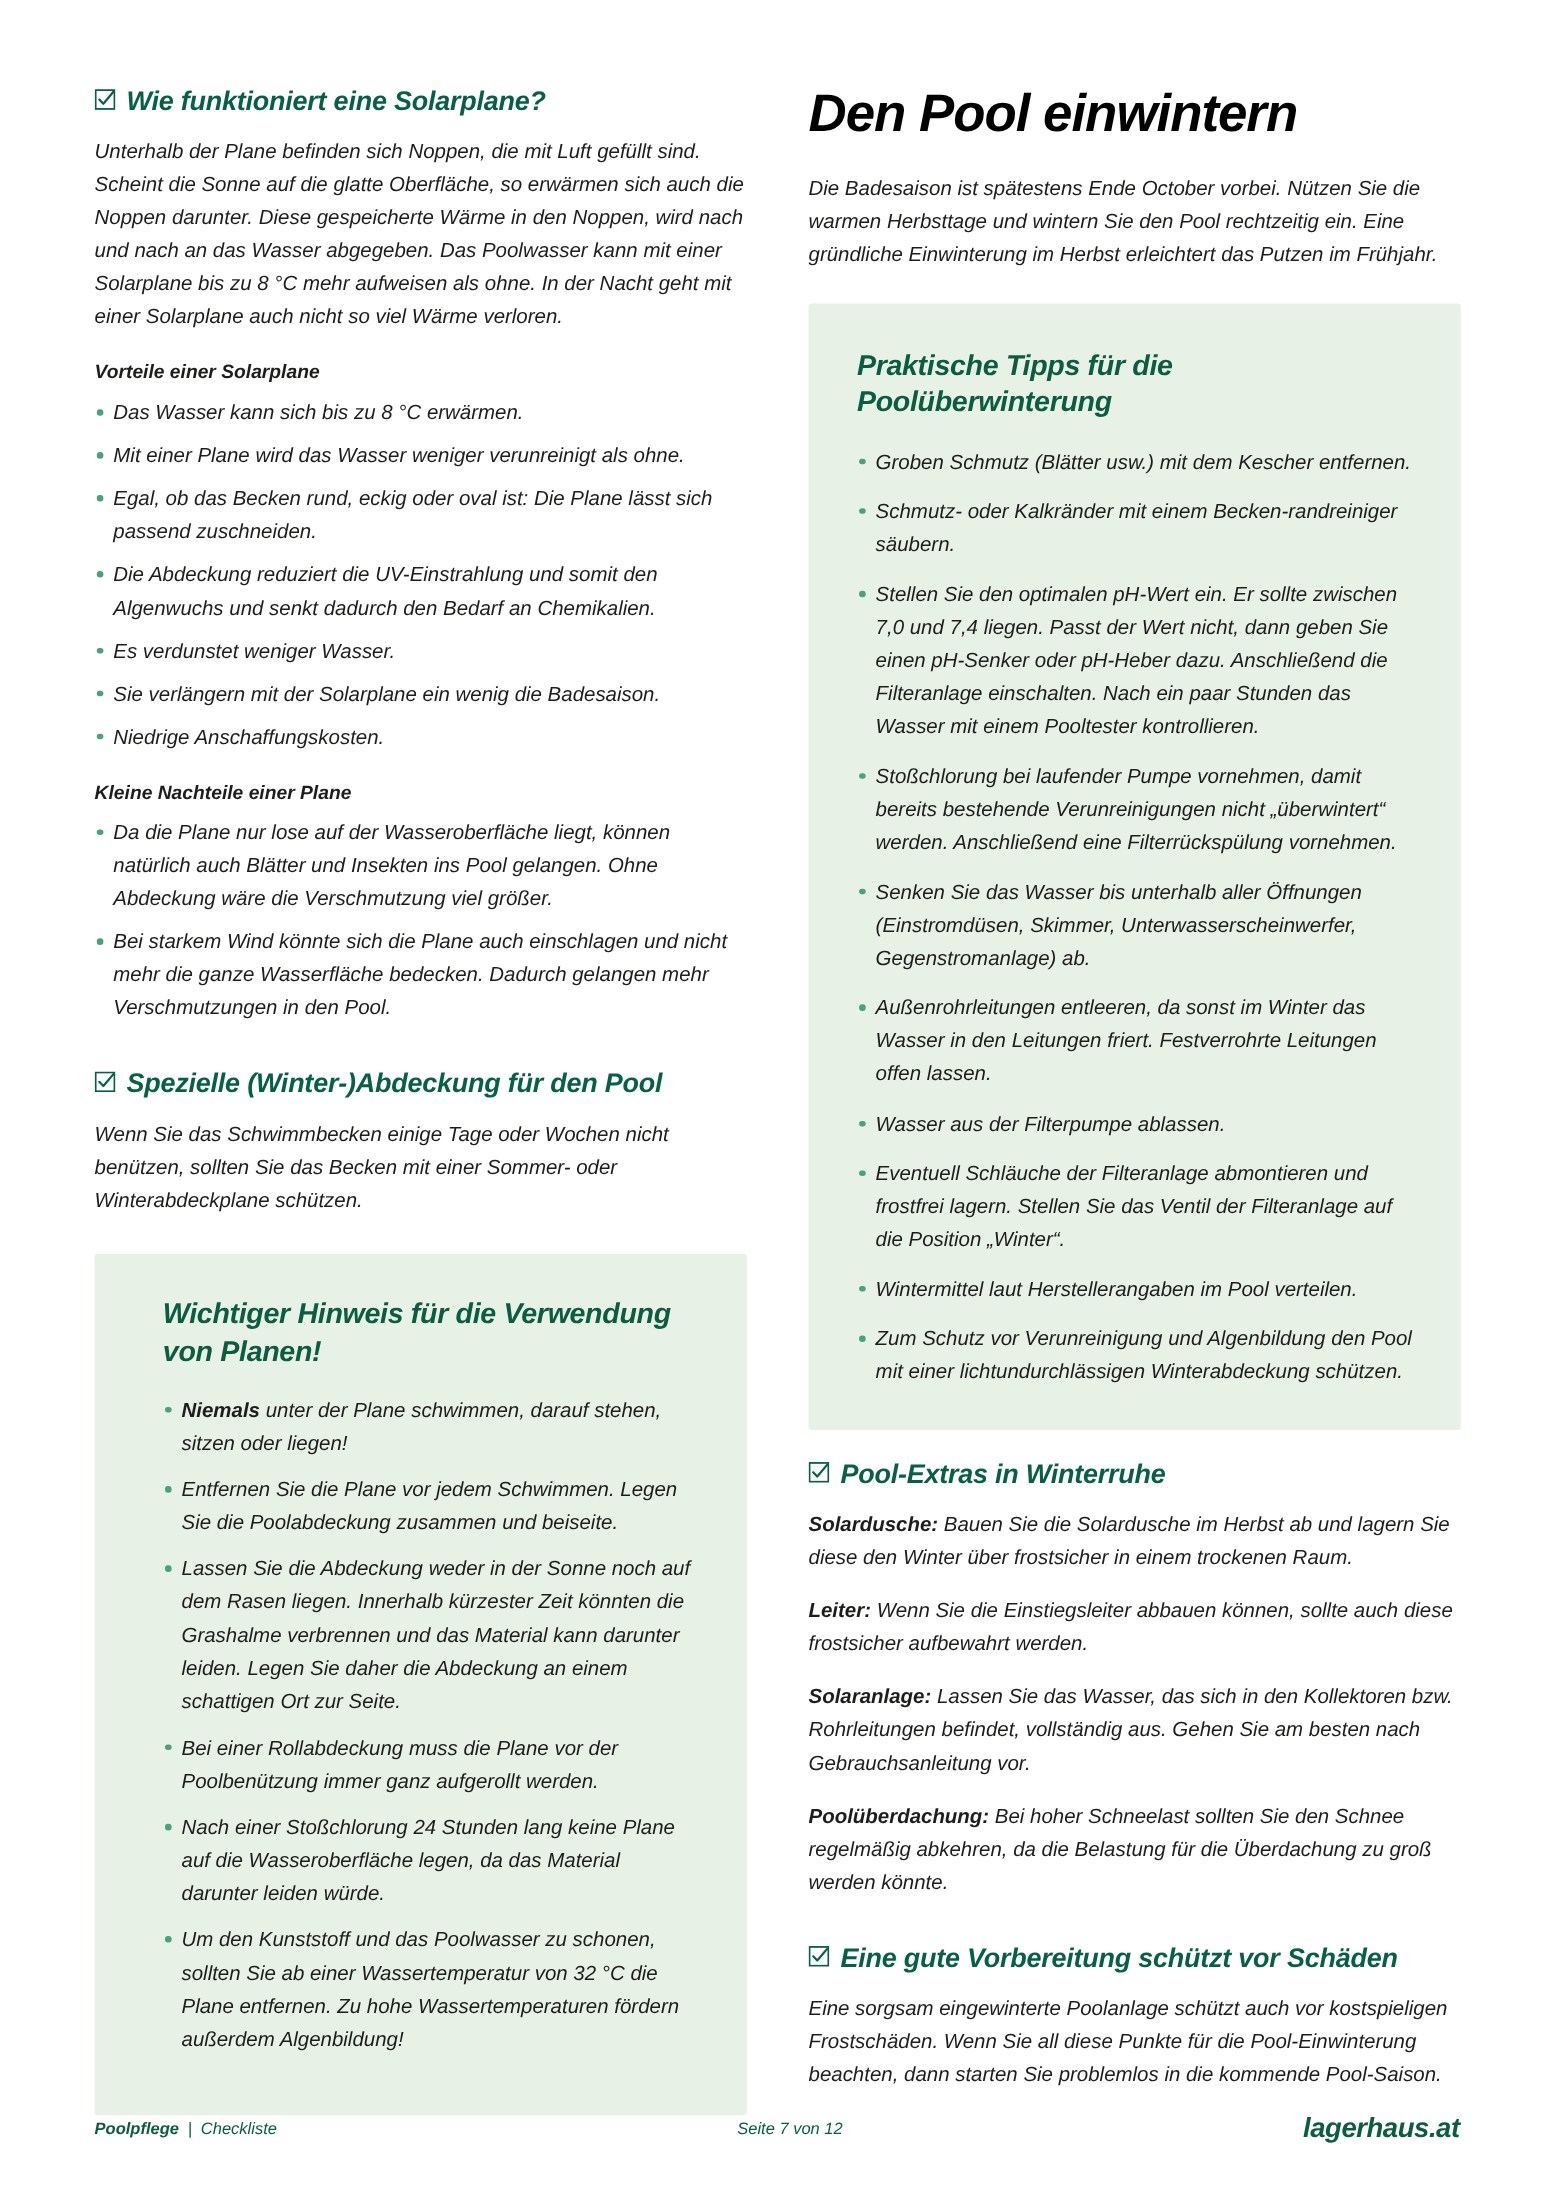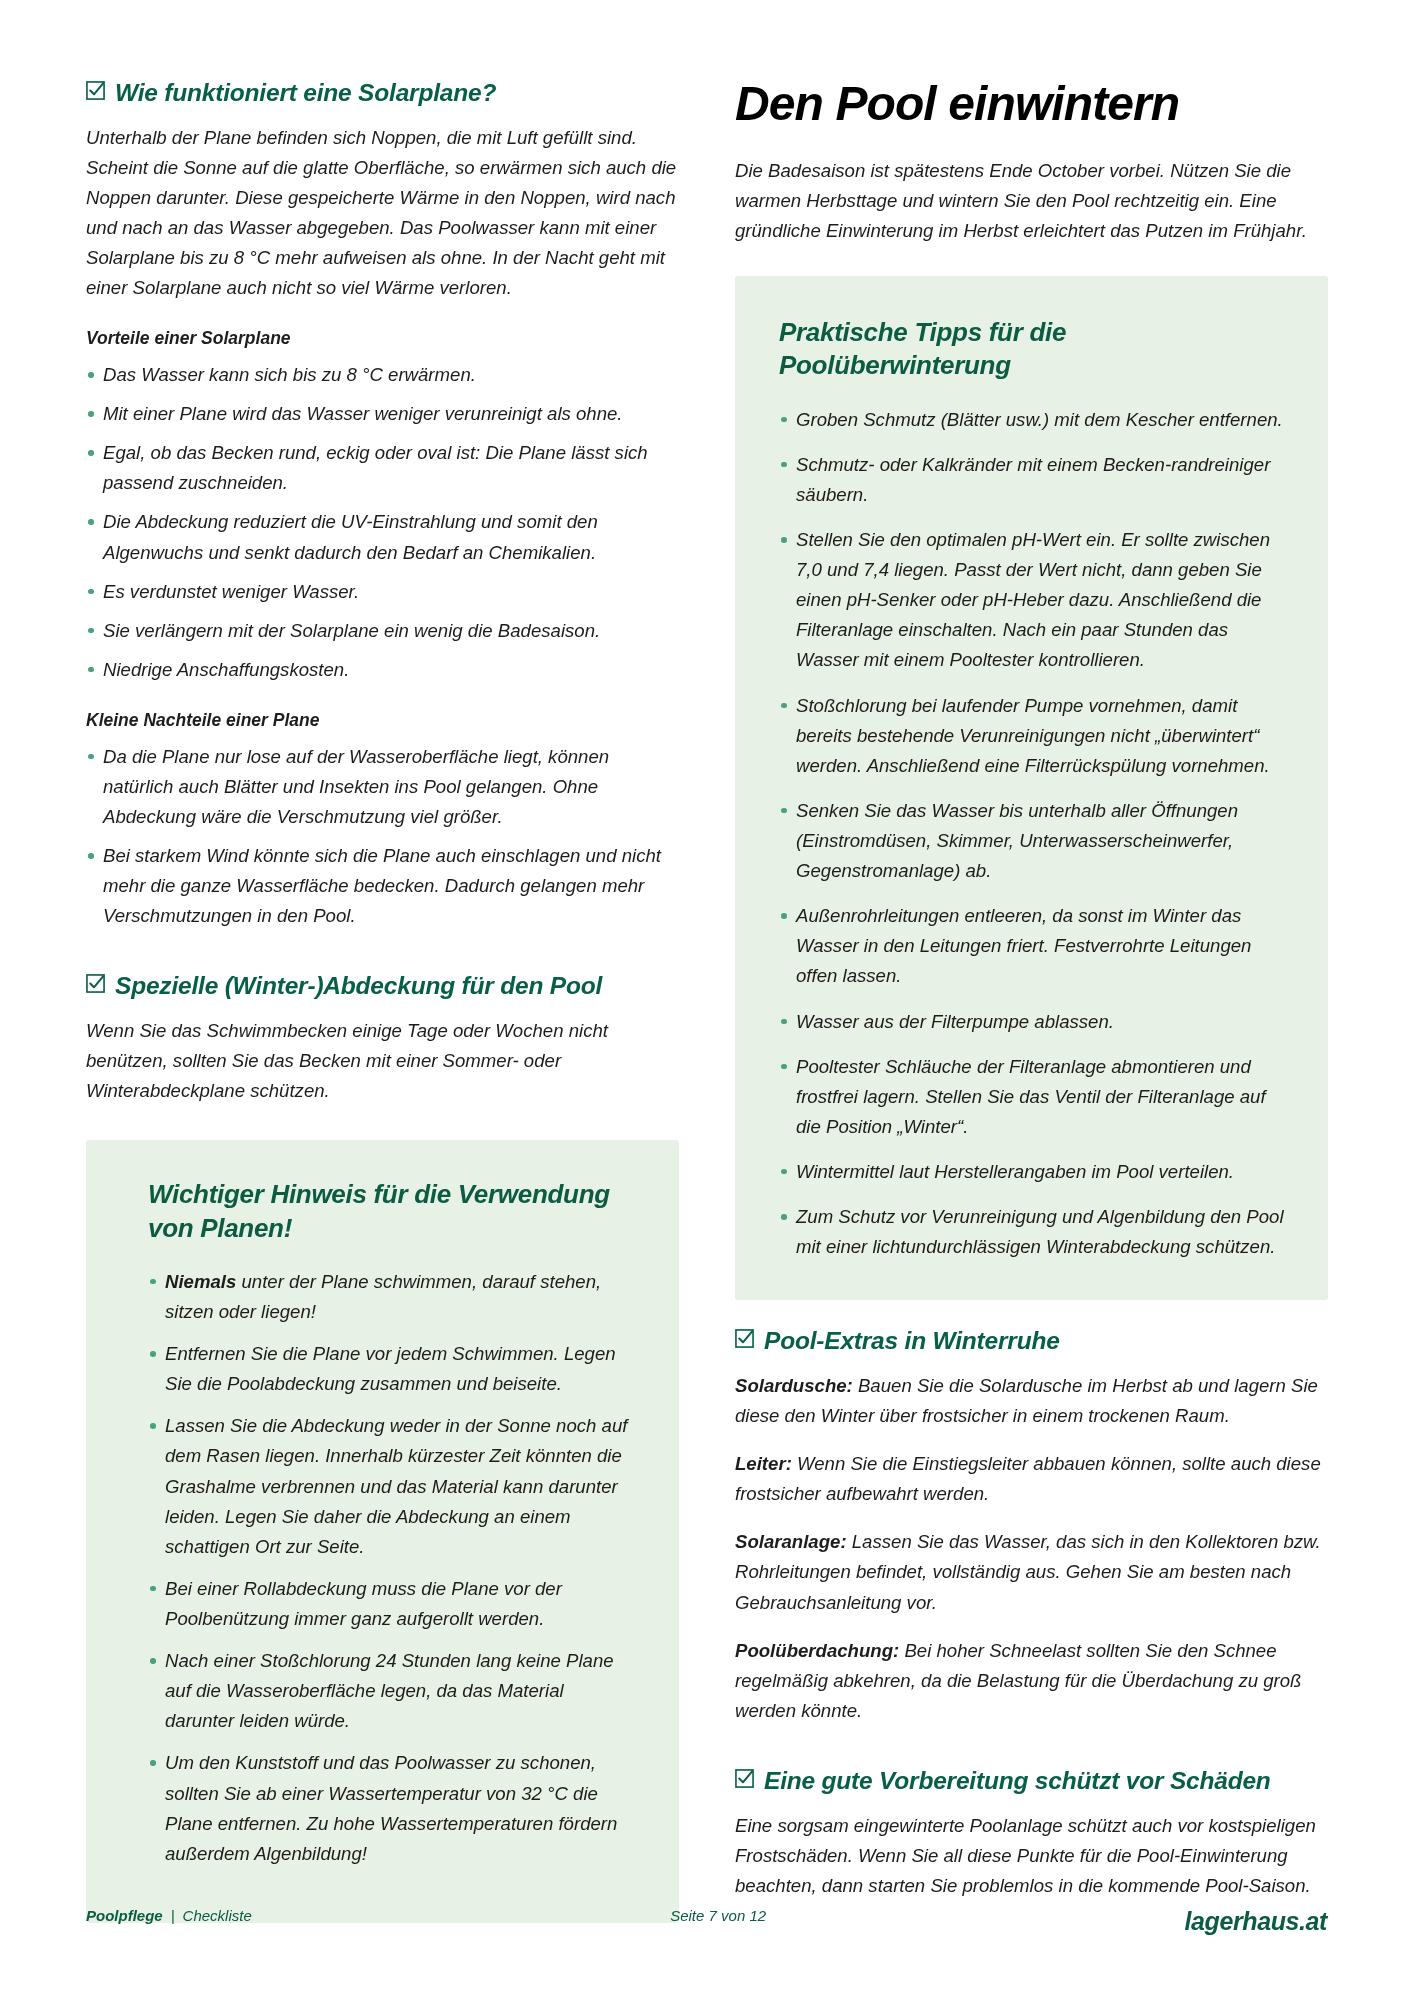--- a/index.html
+++ b/index.html
@@ -128,23 +128,23 @@
   .panel-tips { padding: 40px 44px 23px 44px; margin-top: 30px; }
   .panel-tips ul.bullets > li { margin-bottom: 15px; }
   .gap-md { height: 26px; }
   .gap-lg { height: 40px; }
 
   
   .footer {
     position: absolute;
     left: 86px;
     right: 86px;
-    bottom: 64px;
+    bottom: 50px;
     display: flex;
-    align-items: flex-start;
+    align-items: center;
     font-size: 15px;
     color: #0c5c42;
   }
   .footer-left { flex: 0 0 auto; }
   .footer-left .strong { font-weight: 700; }
   .footer-left .divider { margin: 0 8px; color: #0c5c42; }
   .footer-center {
     flex: 1 1 auto;
     text-align: center;
     color: #0c5c42;
@@ -232,21 +232,21 @@
       <div class="panel panel-tips">
         <h3 class="panel-title">Praktische Tipps für die Poolüberwinterung</h3>
         <ul class="bullets">
           <li>Groben Schmutz (Blätter usw.) mit dem Kescher entfernen.</li>
           <li>Schmutz- oder Kalkränder mit einem Becken-randreiniger säubern.</li>
           <li>Stellen Sie den optimalen pH-Wert ein. Er sollte zwischen 7,0 und 7,4 liegen. Passt der Wert nicht, dann geben Sie einen pH-Senker oder pH-Heber dazu. Anschließend die Filteranlage einschalten. Nach ein paar Stunden das Wasser mit einem Pooltester kontrollieren.</li>
           <li>Stoßchlorung bei laufender Pumpe vornehmen, damit bereits bestehende Verunreinigungen nicht „überwintert“ werden. Anschließend eine Filterrückspülung vornehmen.</li>
           <li>Senken Sie das Wasser bis unterhalb aller Öffnungen (Einstromdüsen, Skimmer, Unterwasserscheinwerfer, Gegenstromanlage) ab.</li>
           <li>Außenrohrleitungen entleeren, da sonst im Winter das Wasser in den Leitungen friert. Festverrohrte Leitungen offen lassen.</li>
           <li>Wasser aus der Filterpumpe ablassen.</li>
-          <li>Pooltester Schläuche der Filteranlage abmontieren und frostfrei lagern. Stellen Sie das Ventil der Filteranlage auf die Position „Winter“.</li>
+          <li>Eventuell Schläuche der Filteranlage abmontieren und frostfrei lagern. Stellen Sie das Ventil der Filteranlage auf die Position „Winter“.</li>
           <li>Wintermittel laut Herstellerangaben im Pool verteilen.</li>
           <li>Zum Schutz vor Verunreinigung und Algenbildung den Pool mit einer lichtundurchlässigen Winterabdeckung schützen.</li>
         </ul>
       </div>
 
       <div class="gap-md"></div>
 
       <h2 class="sec-head">
         <span class="cbox">
           <svg width="19" height="19" viewBox="0 0 20 20">

